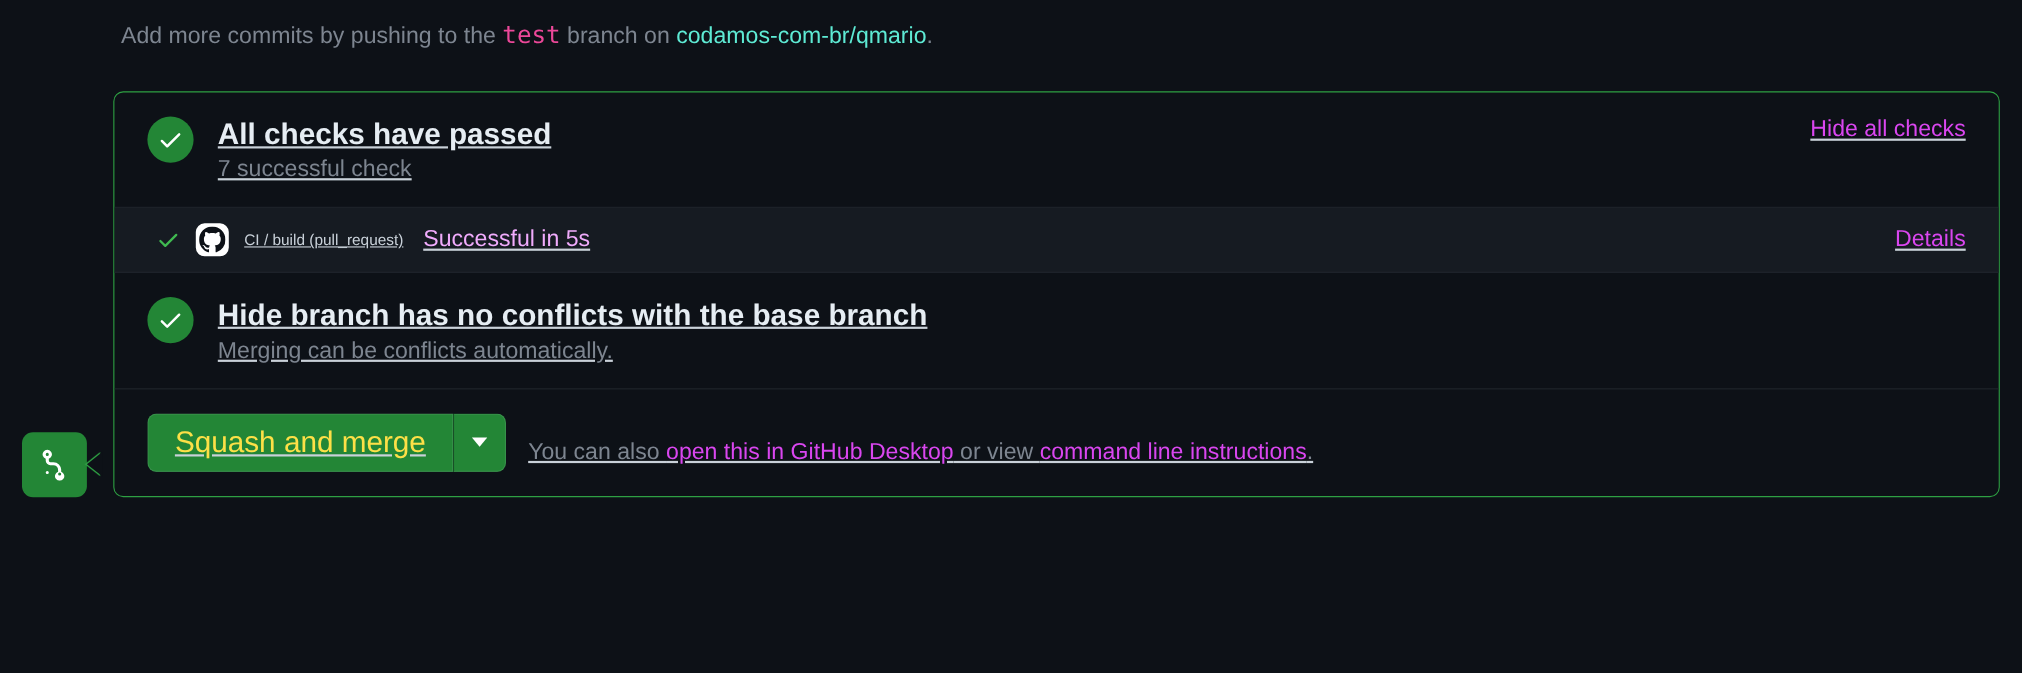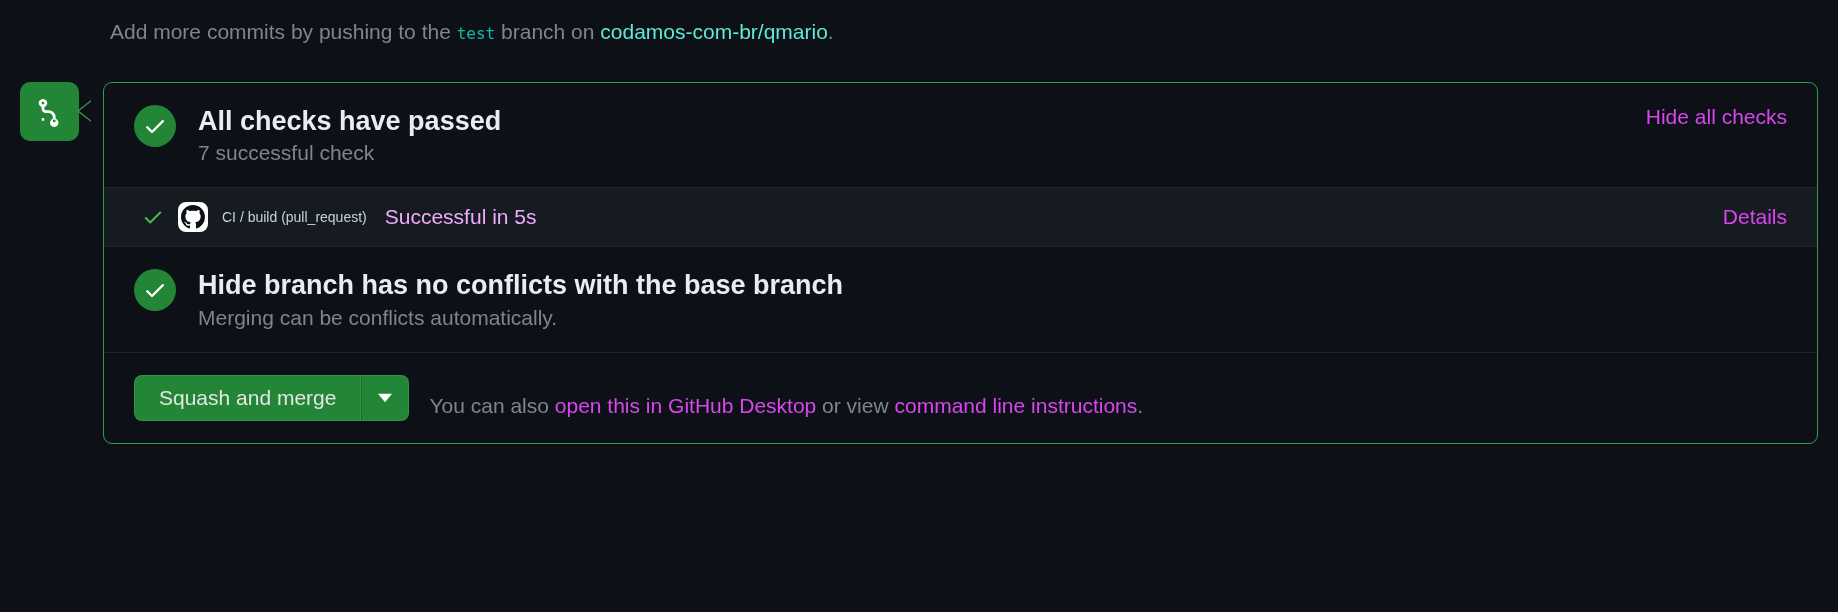--- a/index.html
+++ b/index.html
@@ -15,30 +15,31 @@
     width: 1838px;
   }
   .top-hint {
     color: #7d8590;
     font-size: 21px;
     margin-bottom: 38px;
     margin-left: 90px;
   }
   .top-hint .code {
     font-family: ui-monospace, SFMono-Regular, "SF Mono", Menlo, Consolas, monospace;
-    font-size: 16px;
-    color: #14b8a6;
+    font-size: 22px;
+    color: #ec4899;
   }
   .top-hint .repo {
     color: #5eead4;
     font-weight: 400;
   }
   .merge-container {
     display: flex;
-    align-items: flex-start;
+    align-items: flex-end;
+    text-decoration: underline;
   }
   .merge-icon-box {
     width: 59px;
     height: 59px;
     background: #238636;
     border-radius: 10px;
     display: flex;
     align-items: center;
     justify-content: center;
     flex-shrink: 0;
@@ -137,22 +138,22 @@
     font-size: 21px;
     color: #f0abfc;
     flex: 1;
   }
   .merge-btn-group {
     display: flex;
     margin-right: 20px;
   }
   .merge-btn {
     background: #238636;
-    color: #e5e5e5;
-    font-size: 21px;
+    color: #fde047;
+    font-size: 27px;
     font-weight: 500;
     border: 1px solid rgba(240,246,252,0.1);
     padding: 10px 24px;
     border-radius: 8px 0 0 8px;
     cursor: pointer;
   }
   .merge-dropdown {
     background: #238636;
     border: 1px solid rgba(240,246,252,0.1);
     border-left: 1px solid rgba(0,0,0,0.2);

